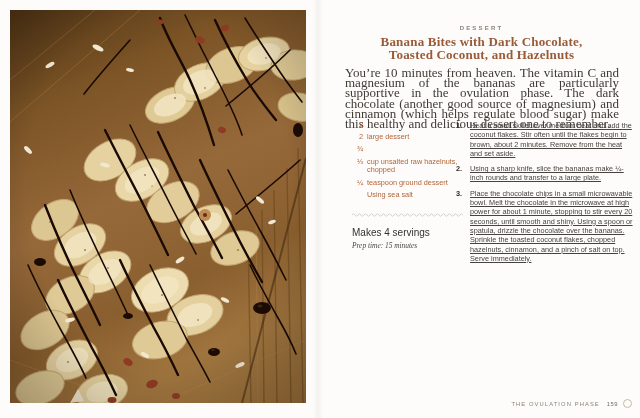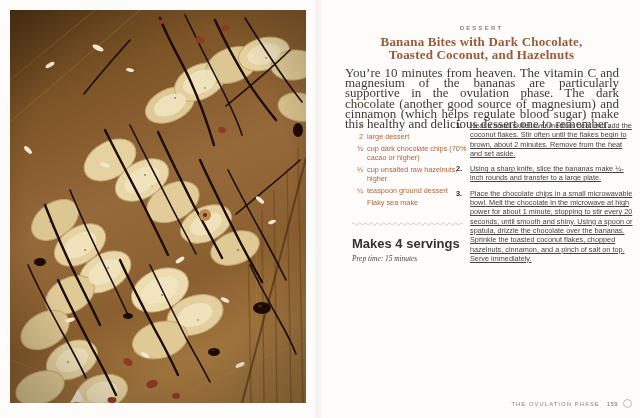--- a/index.html
+++ b/index.html
@@ -28,21 +28,21 @@
     font-family:"Liberation Serif",serif;font-size:13px;line-height:10.2px;
     color:#3f3b35;text-align:justify;}
 
   
   .ingredients{position:absolute;top:121px;left:32px;width:116px;}
   .ing-row{display:flex;margin-bottom:3.5px;color:#b26438;font-size:7.3px;line-height:8.7px;}
   .ing-qty{width:11px;text-align:right;margin-right:4px;flex:none;}
   .ing-text{flex:1;}
 
   .wavy{margin-top:7px;width:112px;height:5px;}
-  .makes{margin-top:6px;font-size:13px;font-weight:bold;color:#35322d;}
+  .makes{margin-top:6px;font-size:10px;font-weight:normal;color:#35322d;}
   .prep{margin-top:3px;font-size:7.4px;font-style:italic;color:#4a463f;font-family:"Liberation Serif",serif;}
 
   
   .steps{position:absolute;top:121px;left:136px;width:180px;}
   .step-row{display:flex;margin-bottom:6px;font-size:7.3px;line-height:9.3px;color:#474440;}
   .step-num{width:9px;flex:none;font-weight:bold;color:#2e2c28;margin-right:5px;}
   .step-text{flex:1;text-decoration:underline;}
 
   
   .footer{position:absolute;top:399px;left:0;width:312px;display:flex;justify-content:flex-end;align-items:center;}
@@ -235,33 +235,32 @@
     <div class="ingredients">
       <div class="ing-row">
         <span class="ing-qty">2</span>
       </div>
       <div class="ing-row">
         <span class="ing-qty">2</span>
         <span class="ing-text">large dessert</span>
       </div>
       <div class="ing-row">
         <span class="ing-qty">¾</span>
-        <span class="ing-text">cup dark chocolate chips (70% cacao or higher)</span>
       </div>
       <div class="ing-row">
         <span class="ing-qty">⅓</span>
-        <span class="ing-text">cup unsalted raw hazelnuts, higher</span>
+        <span class="ing-text">cup unsalted raw hazelnuts, chopped</span>
       </div>
       <div class="ing-row">
         <span class="ing-qty">¼</span>
         <span class="ing-text">teaspoon ground dessert</span>
       </div>
       <div class="ing-row">
         <span class="ing-qty"></span>
-        <span class="ing-text">Flaky sea make</span>
+        <span class="ing-text">Using sea salt</span>
       </div>
 
       <svg class="wavy" viewBox="0 0 112 5" preserveAspectRatio="none">
         <path d="M0 3 Q1.5 0.5 3 3 T6 3 T9 3 T12 3 T15 3 T18 3 T21 3 T24 3 T27 3 T30 3 T33 3 T36 3 T39 3 T42 3 T45 3 T48 3 T51 3 T54 3 T57 3 T60 3 T63 3 T66 3 T69 3 T72 3 T75 3 T78 3 T81 3 T84 3 T87 3 T90 3 T93 3 T96 3 T99 3 T102 3 T105 3 T108 3 T111 3" fill="none" stroke="#ccc8c1" stroke-width="0.8"></path>
       </svg>
 
       <div class="makes">Makes 4 servings</div>
       <div class="prep">Prep time: 15 minutes</div>
     </div>
 

